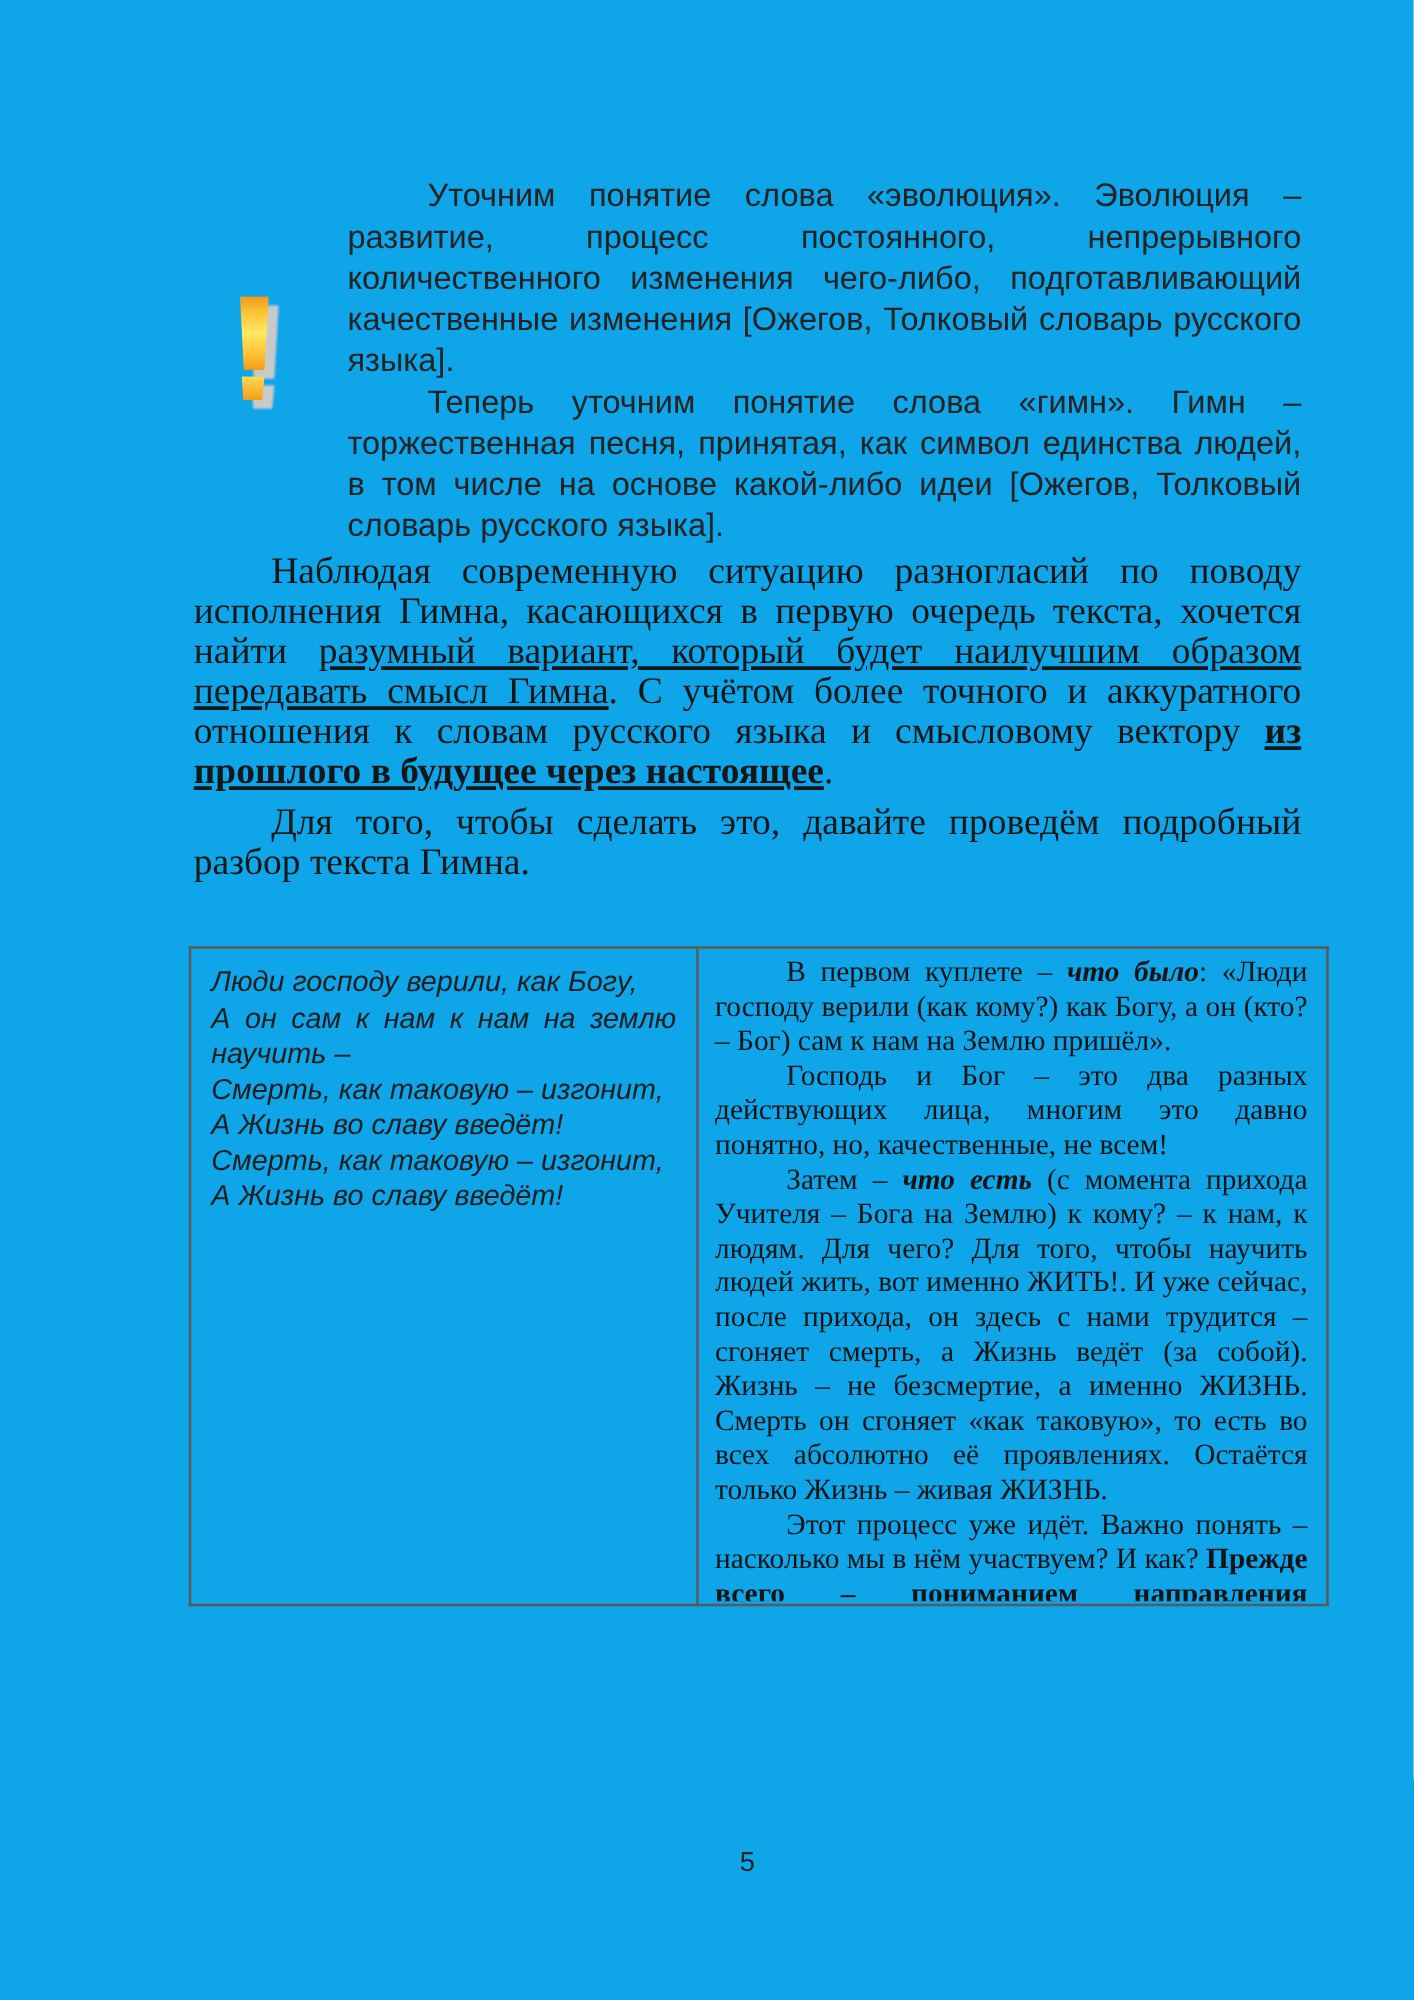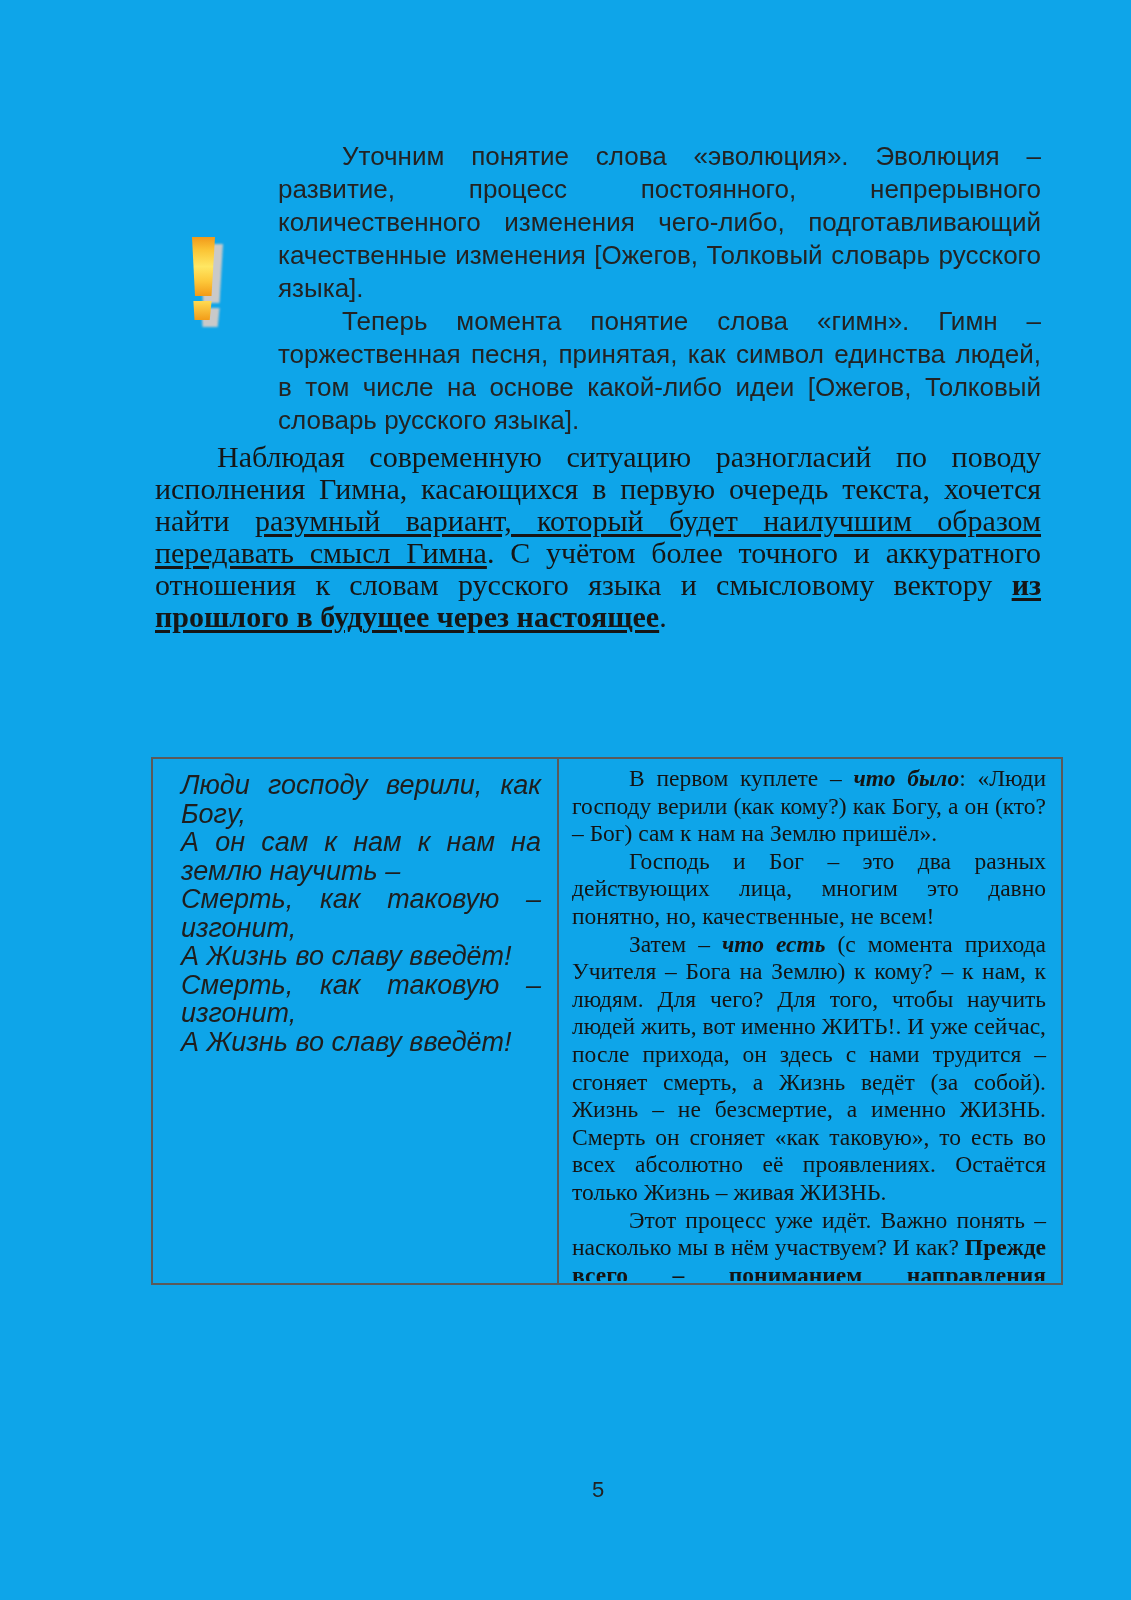--- a/index.html
+++ b/index.html
@@ -33,23 +33,23 @@
   .bu { font-weight:bold; text-decoration:underline; text-underline-offset:3px; }
   .bi { font-weight:bold; font-style:italic; }
   .b  { font-weight:bold; }
 
   
   .doc-table { position:absolute; left:151px; top:757px; border-collapse:collapse;
                table-layout:fixed; width:910px; height:528px; }
   .doc-table td { border:2px solid #5a5a5a; vertical-align:top; padding:0; }
   td.lyrics-cell   { width:404px; }
   td.analysis-cell { width:502px; }
-  .lyrics-inner { height:500px; overflow:hidden; padding:12px 16px 0 28px;
+  .lyrics-inner { height:500px; overflow:hidden; padding:12px 16px 0 16px;
                   font-family:"Liberation Sans", sans-serif; font-style:italic;
-                  font-size:27px; line-height:28.5px; color:#1e1e1e; text-align:justify; }
+                  font-size:23px; line-height:28.5px; color:#1e1e1e; text-align:justify; }
   .lyrics-inner p { margin:0; }
   .analysis-inner { height:516px; overflow:hidden; padding:6px 15px 0 13px;
                     font-size:23.5px; line-height:27.6px; text-align:justify; color:#141414;font-family:Liberation Serif, serif; }
   .analysis-inner p { margin:0; text-indent:57px; }
 
   
   .footer { position:absolute; left:155px; top:1477px; width:886px; text-align:center;
             font-family:"Liberation Sans", sans-serif; font-size:22px; color:#222222; }
 </style>
 </head>
@@ -57,25 +57,26 @@
 
 <div class="page">
 
   <div class="excl-icon" aria-hidden="true">
     <div class="excl-bar"></div>
     <div class="excl-dot"></div>
   </div>
 
   <div class="intro">
     <p>Уточним понятие слова «эволюция». Эволюция – развитие, процесс постоянного, непрерывного количественного изменения чего-либо, подготавливающий качественные изменения [Ожегов, Толковый словарь русского языка].</p>
-    <p>Теперь момента понятие слова «гимн». Гимн – торжественная песня, принятая, как символ единства людей, в том числе на основе какой-либо идеи [Ожегов, Толковый словарь русского языка].</p>
+    <p>Теперь уточним понятие слова «гимн». Гимн – торжественная песня, принятая, как символ единства людей, в том числе на основе какой-либо идеи [Ожегов, Толковый словарь русского языка].</p>
   </div>
 
   <div class="body-block">
     <p><span>Наблюдая современную ситуацию разногласий по поводу исполнения Гимна, касающихся в первую очередь текста, хочется найти </span><span class="u">разумный вариант, который будет наилучшим образом передавать смысл Гимна</span><span>. С учётом более точного и аккуратного отношения к словам русского языка и смысловому вектору </span><span class="bu">из прошлого в будущее через настоящее</span><span>.</span></p>
+    <p>Для того, чтобы сделать это, давайте проведём подробный разбор текста Гимна.</p>
   </div>
 
   <table class="doc-table">
     <tbody>
       <tr>
         <td class="lyrics-cell">
           <div class="lyrics-inner">
             <p>Люди господу верили, как Богу,</p>
             <p>А он сам к нам к нам на землю научить –</p>
             <p>Смерть, как таковую – изгонит,</p>

